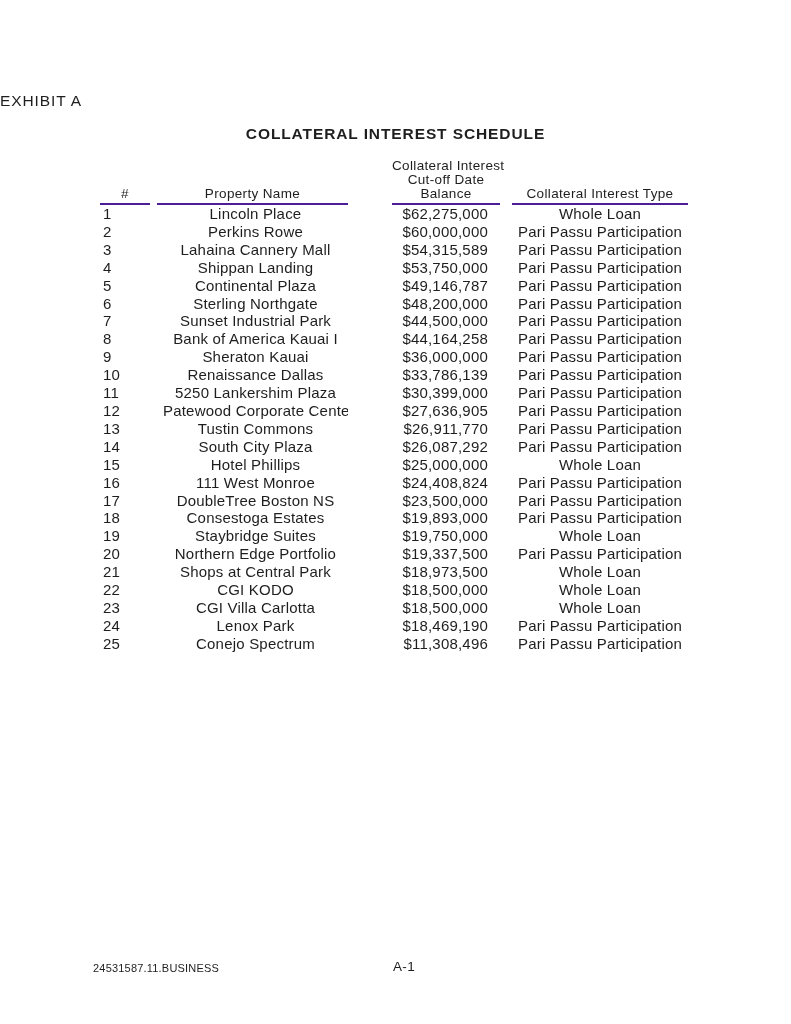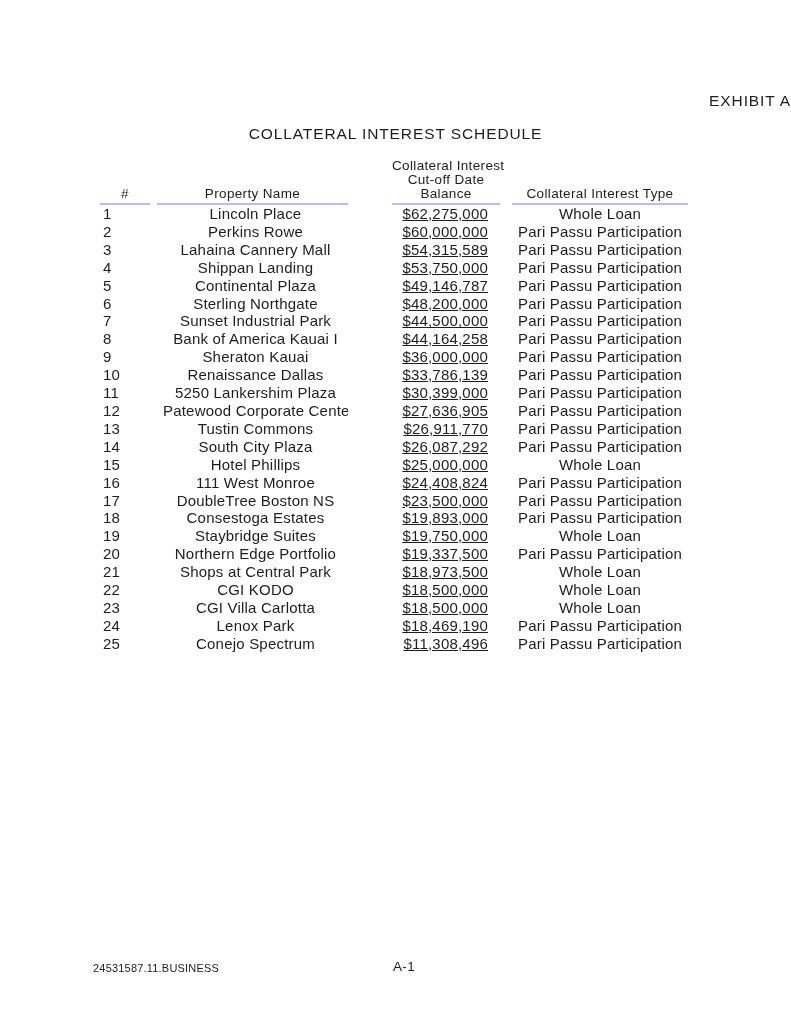--- a/index.html
+++ b/index.html
@@ -15,33 +15,33 @@
     background: #ffffff;
     font-family: "Liberation Sans", "DejaVu Sans", sans-serif;
     color: #1e1e1e;
     overflow: hidden;
   }
   .title1 {
     position: absolute;
     top: 92px;
     left: 0;
     width: 100%;
-    text-align: right;
+    text-align: left;
     font-size: 15.5px;
     font-weight: 500;
     letter-spacing: 0.9px;
   }
   .title2 {
     position: absolute;
     top: 125px;
     left: 0;
     width: 100%;
     text-align: center;
     font-size: 15.5px;
-    font-weight: 400;
+    font-weight: 700;
     letter-spacing: 0.9px;
   }
   table.schedule {
     position: absolute;
     top: 159px;
     left: 100px;
     width: 588px;
     border-collapse: collapse;
     table-layout: fixed;
   }
@@ -56,35 +56,35 @@
   th {
     font-weight: normal;
     font-size: 13.5px;
     letter-spacing: 0.35px;
     vertical-align: bottom;
     text-align: center;
     padding: 0 0 2px 0;
     line-height: 14px;
     white-space: nowrap;
   }
-  th.u { border-bottom: 2px solid #c4b5fd; }
+  th.u { border-bottom: 2px solid #4c1d95; }
   th.spacer, td.spacer { border: none; }
 
   td {
     font-size: 15px;
     letter-spacing: 0.2px;
     line-height: 17.9px;
     height: 17.9px;
     padding: 0;
     white-space: nowrap;
     overflow: hidden;
   }
   td.num  { text-align: left; padding-left: 3px; }
   td.prop { text-align: center; padding-left: 6px; }
-  td.bal  { text-align: right; padding-right: 12px; text-decoration: underline; }
+  td.bal  { text-align: right; padding-right: 12px; }
   td.type { text-align: center; }
 
   .footer {
     position: absolute;
     top: 959px;
     left: 0;
     width: 100%;
     height: 20px;
   }
   .docref {

